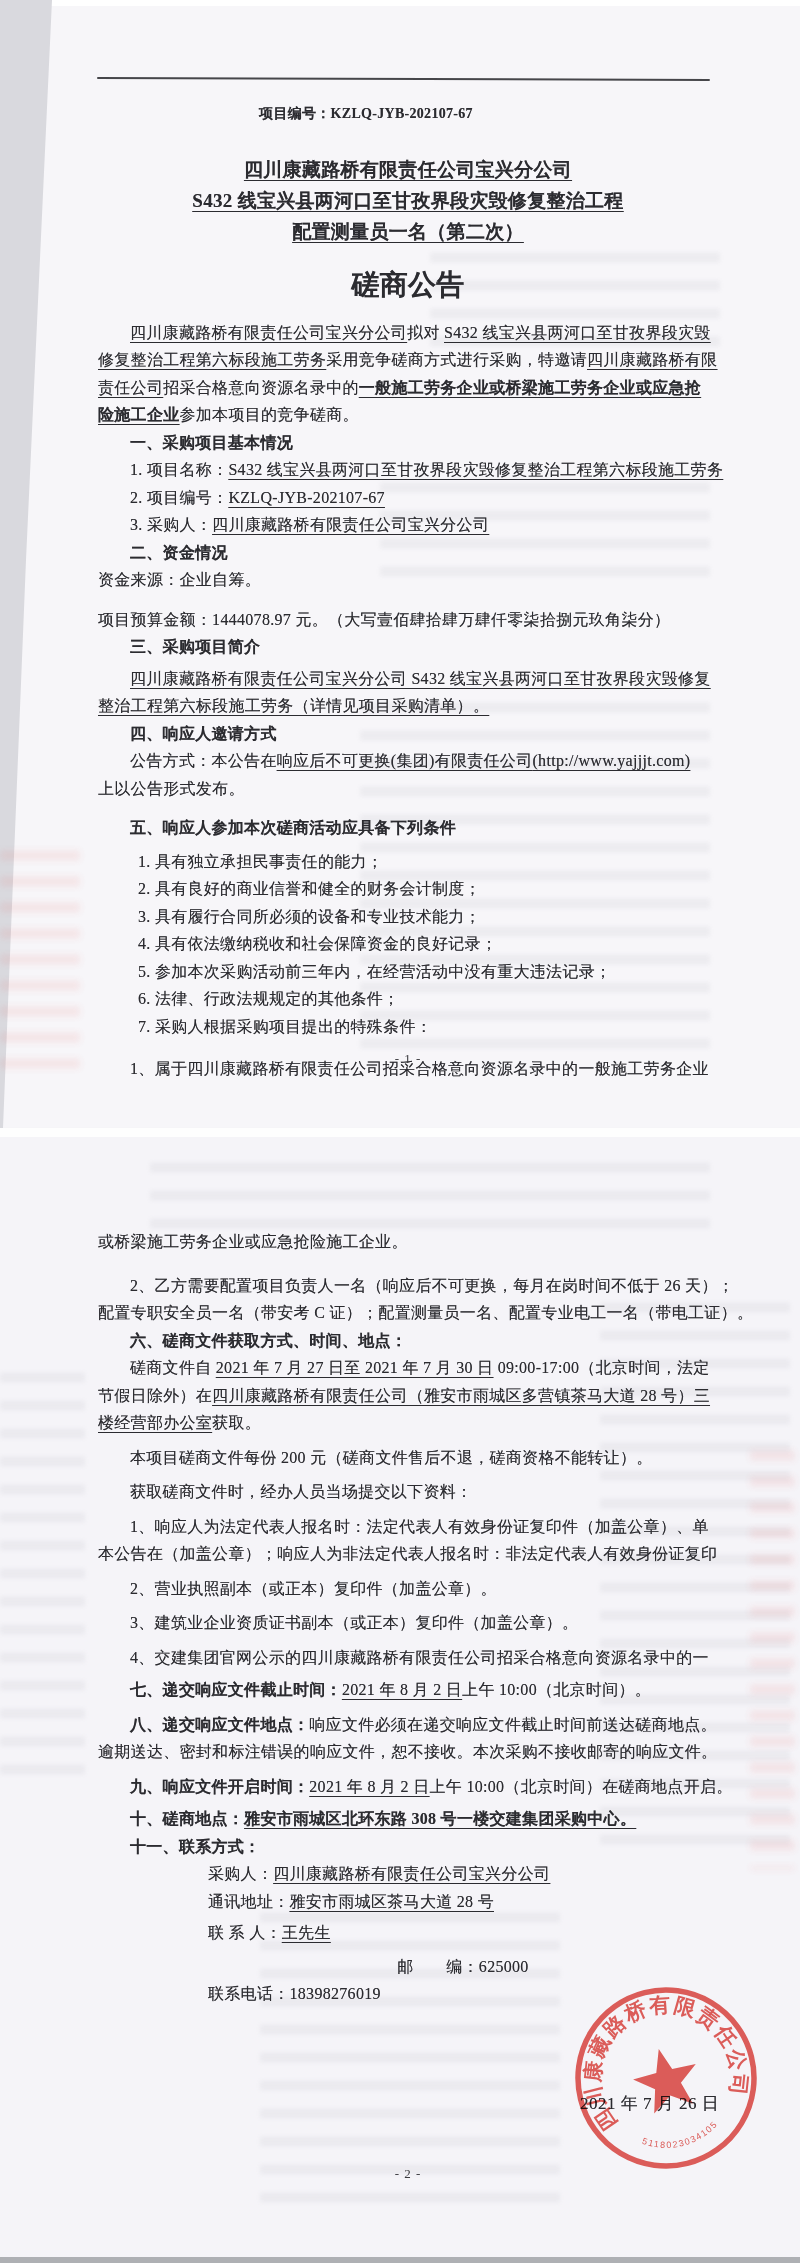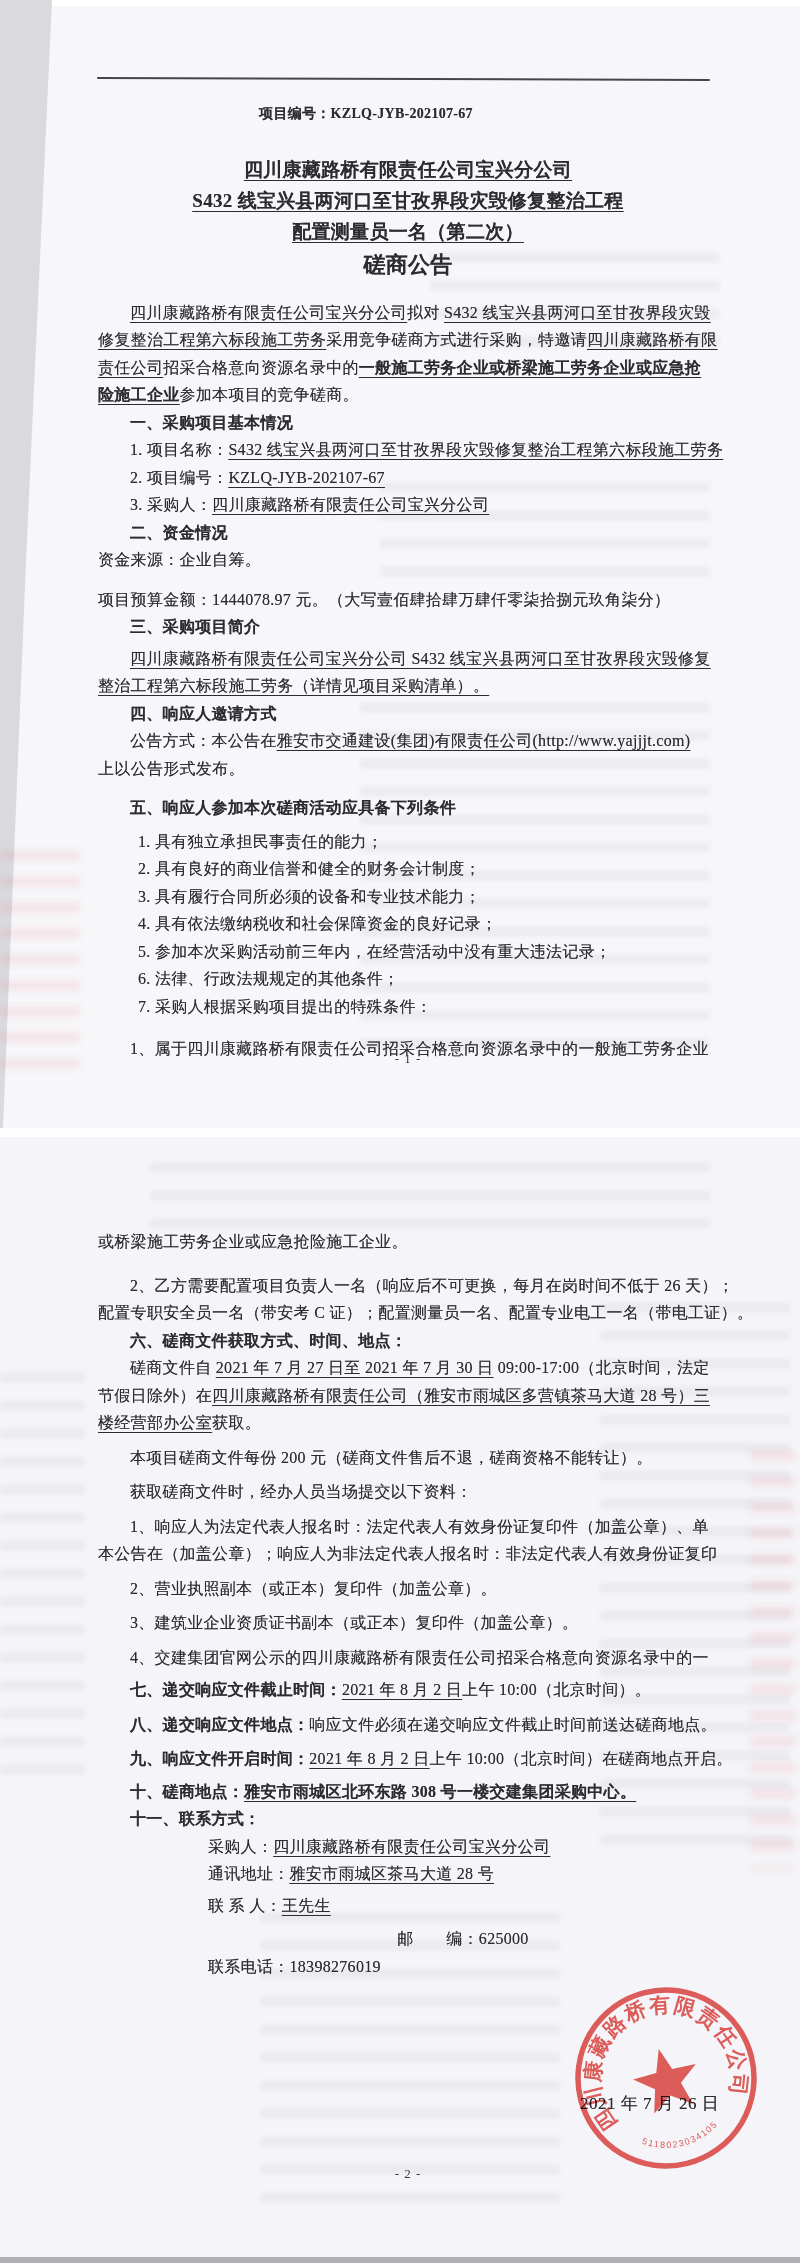--- a/index.html
+++ b/index.html
@@ -64,37 +64,37 @@
 <div class="bleed" style="left:260px;top:1900px;width:300px;height:320px;"></div>
 <div class="bleed" style="left:0px;top:1360px;width:85px;height:420px;"></div>
 <div class="smudge-red" style="left:0px;top:840px;width:80px;height:240px;"></div>
 <div class="smudge-red" style="left:750px;top:1440px;width:45px;height:430px;"></div>
 
 <div id="page1-content" class="page-content">
     <div class="line center" style="font-size: 14px; transform: translateX(-42px);"><span class="b">项目编号：</span><span class="b">KZLQ-JYB-202107-67</span></div>
     <div class="line center" style="font-size: 19px; line-height: 31px; margin-top: 26px;"><span class="b u">四川康藏路桥有限责任公司宝兴分公司</span></div>
     <div class="line center" style="font-size: 19px; line-height: 31px;"><span class="b u">S432 线宝兴县两河口至甘孜界段灾毁修复整治工程</span></div>
     <div class="line center" style="font-size: 19px; line-height: 31px;"><span class="b u">配置测量员一名（第二次）</span></div>
-    <div class="line center" style="font-size: 22px; line-height: 36px;  font-family: Liberation Serif, serif;"><span class="b">磋商公告</span></div>
+    <div class="line center" style="font-size: 28px; line-height: 36px; margin-top: 20px; font-family: Liberation Serif, serif;"><span class="b">磋商公告</span></div>
     <div class="line" style="margin-top: 16px; padding-left: 32px;"><span class="u">四川康藏路桥有限责任公司宝兴分公司</span><span>拟对 </span><span class="u">S432 线宝兴县两河口至甘孜界段灾毁</span></div>
     <div class="line"><span class="u">修复整治工程第六标段施工劳务</span><span>采用竞争磋商方式进行采购，特邀请</span><span class="u">四川康藏路桥有限</span></div>
     <div class="line"><span class="u">责任公司</span><span>招采合格意向资源名录中的</span><span class="b u">一般施工劳务企业或桥梁施工劳务企业或应急抢</span></div>
     <div class="line"><span class="b u">险施工企业</span><span>参加本项目的竞争磋商。</span></div>
     <div class="line" style="padding-left: 32px;"><span class="b">一、采购项目基本情况</span></div>
     <div class="line" style="padding-left: 32px;"><span>1. 项目名称：</span><span class="u">S432 线宝兴县两河口至甘孜界段灾毁修复整治工程第六标段施工劳务</span></div>
     <div class="line" style="padding-left: 32px;"><span>2. 项目编号：</span><span class="u">KZLQ-JYB-202107-67</span></div>
     <div class="line" style="padding-left: 32px;"><span>3. 采购人：</span><span class="u">四川康藏路桥有限责任公司宝兴分公司</span></div>
     <div class="line" style="padding-left: 32px;"><span class="b">二、资金情况</span></div>
     <div class="line"><span>资金来源：企业自筹。</span></div>
     <div class="line" style="margin-top: 12px;"><span>项目预算金额：1444078.97 元。（大写壹佰肆拾肆万肆仟零柒拾捌元玖角柒分）</span></div>
     <div class="line" style="padding-left: 32px;"><span class="b">三、采购项目简介</span></div>
     <div class="line" style="margin-top: 4px; padding-left: 32px;"><span class="u">四川康藏路桥有限责任公司宝兴分公司 S432 线宝兴县两河口至甘孜界段灾毁修复</span></div>
     <div class="line"><span class="u">整治工程第六标段施工劳务（详情见项目采购清单）。</span></div>
     <div class="line" style="padding-left: 32px;"><span class="b">四、响应人邀请方式</span></div>
-    <div class="line" style="padding-left: 32px;"><span>公告方式：本公告在</span><span class="u">雅安市交通建设(集团)有限责任公司</span><span class="u">(http://www.yajjjt.com)</span></div>
+    <div class="line" style="padding-left: 32px;"><span>公告方式：本公告在</span><span class="u">响应后不可更换(集团)有限责任公司</span><span class="u">(http://www.yajjjt.com)</span></div>
     <div class="line"><span>上以公告形式发布。</span></div>
     <div class="line" style="margin-top: 12px; padding-left: 32px;"><span class="b">五、响应人参加本次磋商活动应具备下列条件</span></div>
     <div class="line" style="margin-top: 6px; padding-left: 40px;"><span>1. 具有独立承担民事责任的能力；</span></div>
     <div class="line" style="padding-left: 40px;"><span>2. 具有良好的商业信誉和健全的财务会计制度；</span></div>
     <div class="line" style="padding-left: 40px;"><span>3. 具有履行合同所必须的设备和专业技术能力；</span></div>
     <div class="line" style="padding-left: 40px;"><span>4. 具有依法缴纳税收和社会保障资金的良好记录；</span></div>
     <div class="line" style="padding-left: 40px;"><span>5. 参加本次采购活动前三年内，在经营活动中没有重大违法记录；</span></div>
     <div class="line" style="padding-left: 40px;"><span>6. 法律、行政法规规定的其他条件；</span></div>
     <div class="line" style="padding-left: 40px;"><span>7. 采购人根据采购项目提出的特殊条件：</span></div>
     <div class="line" style="margin-top: 15px; padding-left: 32px;"><span>1、属于四川康藏路桥有限责任公司招采合格意向资源名录中的一般施工劳务企业</span></div>
@@ -111,20 +111,21 @@
     <div class="line"><span class="u">楼经营部办公室</span><span>获取。</span></div>
     <div class="line" style="margin-top: 7px; padding-left: 32px;"><span>本项目磋商文件每份 200 元（磋商文件售后不退，磋商资格不能转让）。</span></div>
     <div class="line" style="margin-top: 7px; padding-left: 32px;"><span>获取磋商文件时，经办人员当场提交以下资料：</span></div>
     <div class="line" style="margin-top: 7px; padding-left: 32px;"><span>1、响应人为法定代表人报名时：法定代表人有效身份证复印件（加盖公章）、单</span></div>
     <div class="line"><span>本公告在（加盖公章）；响应人为非法定代表人报名时：非法定代表人有效身份证复印</span></div>
     <div class="line" style="margin-top: 7px; padding-left: 32px;"><span>2、营业执照副本（或正本）复印件（加盖公章）。</span></div>
     <div class="line" style="margin-top: 7px; padding-left: 32px;"><span>3、建筑业企业资质证书副本（或正本）复印件（加盖公章）。</span></div>
     <div class="line" style="margin-top: 7px; padding-left: 32px;"><span>4、交建集团官网公示的四川康藏路桥有限责任公司招采合格意向资源名录中的一</span></div>
     <div class="line" style="margin-top: 5px; padding-left: 32px;"><span class="b">七、递交响应文件截止时间：</span><span class="u">2021 年 8 月 2 日</span><span>上午 10:00（北京时间）。</span></div>
     <div class="line" style="margin-top: 7px; padding-left: 32px;"><span class="b">八、递交响应文件地点：</span><span>响应文件必须在递交响应文件截止时间前送达磋商地点。</span></div>
+    <div class="line"><span>逾期送达、密封和标注错误的响应文件，恕不接收。本次采购不接收邮寄的响应文件。</span></div>
     <div class="line" style="margin-top: 7px; padding-left: 32px;"><span class="b">九、响应文件开启时间：</span><span class="u">2021 年 8 月 2 日</span><span>上午 10:00（北京时间）在磋商地点开启。</span></div>
     <div class="line" style="margin-top: 5px; padding-left: 32px;"><span class="b">十、磋商地点：</span><span class="b u">雅安市雨城区北环东路 308 号一楼交建集团采购中心。</span></div>
     <div class="line" style="padding-left: 32px;"><span class="b">十一、联系方式：</span></div>
     <div class="line" style="padding-left: 110px;"><span>采购人：</span><span class="u">四川康藏路桥有限责任公司宝兴分公司</span></div>
     <div class="line" style="padding-left: 110px;"><span>通讯地址：</span><span class="u">雅安市雨城区茶马大道 28 号</span></div>
     <div class="line" style="margin-top: 4px; padding-left: 110px;"><span>联 系 人：</span><span class="u">王先生</span></div>
     <div class="line" style="margin-top: 6px; padding-left: 110px; text-align: center;"><span>邮　　编：625000</span></div>
     <div class="line" style="padding-left: 110px; font-family: Liberation Serif, serif;"><span>联系电话：18398276019</span></div>
   </div>
 <div class="seal-date">2021 年 7 月 26 日</div>

